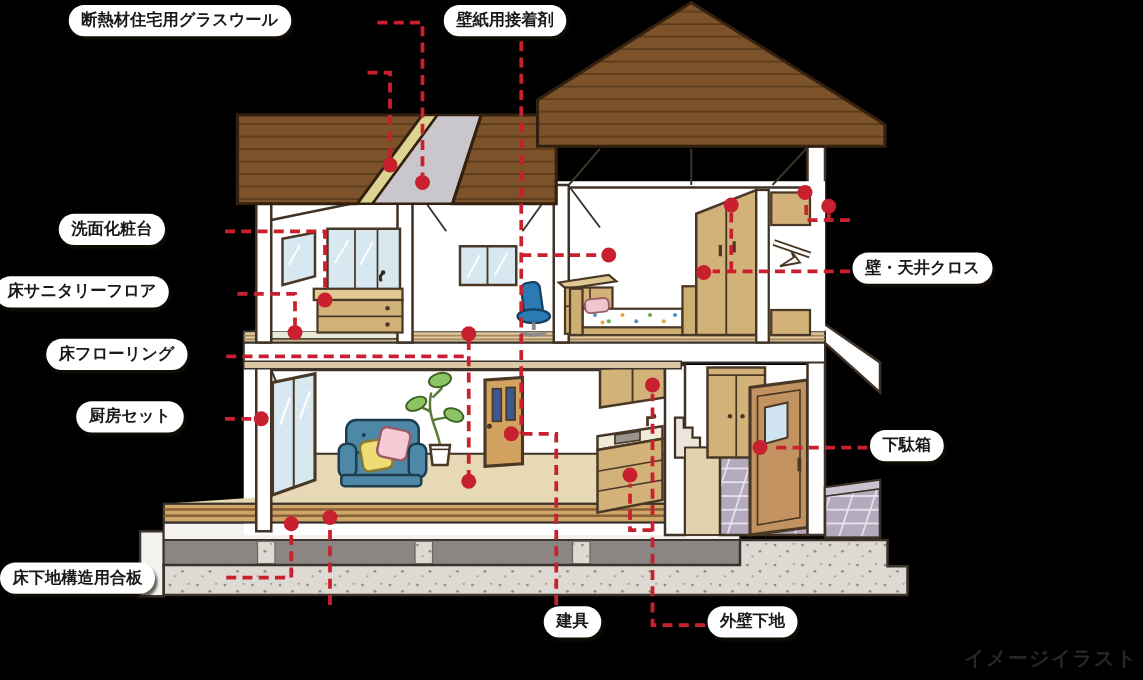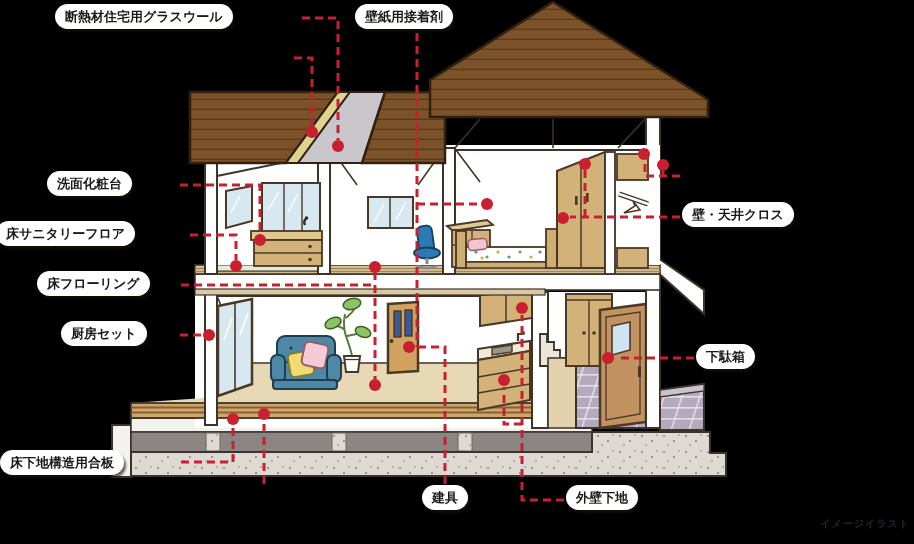--- a/index.html
+++ b/index.html
@@ -2,21 +2,21 @@
 <html><head>
 <meta charset="utf-8">
 <style>
   html,body{margin:0;padding:0;background:#000;}
   #stage{position:relative;width:914px;height:544px;background:#000;overflow:hidden;
          font-family:"DejaVu Sans","Liberation Sans",sans-serif;}
   #scene{position:absolute;left:0;top:0;}
   .pill{position:absolute;background:#fff;color:#191919;font-weight:bold;font-size:13px;
         line-height:21px;padding:2px 10px;border-radius:15px;white-space:nowrap;
         filter:drop-shadow(2px 3px 1px rgba(25,18,8,.65));}
-  .watermark{position:absolute;color:#26262e;font-size:10px;font-weight:bold;letter-spacing:1px;white-space:nowrap;}
+  .watermark{position:absolute;color:#26262e;font-size:16px;font-weight:bold;letter-spacing:1px;white-space:nowrap;}
 </style>
 </head>
 <body>
 
 <div id="stage">
 
 <svg id="scene" width="914" height="544" viewBox="0 0 914 544">
   <defs>
     <pattern id="wood" width="20" height="10" patternUnits="userSpaceOnUse">
       <rect width="20" height="10" fill="#7b5229"></rect>
@@ -287,17 +287,17 @@
 
   <div class="pill" style="left:55px;top:4px">断熱材住宅用グラスウール</div>
   <div class="pill" style="left:355px;top:4px">壁紙用接着剤</div>
   <div class="pill" style="left:47px;top:171px">洗面化粧台</div>
   <div class="pill" style="left:-4px;top:221px">床サニタリーフロア</div>
   <div class="pill" style="left:37px;top:271px">床フローリング</div>
   <div class="pill" style="left:61px;top:321px">厨房セット</div>
   <div class="pill" style="left:682px;top:202px">壁・天井クロス</div>
   <div class="pill" style="left:696px;top:344px">下駄箱</div>
   <div class="pill" style="left:0px;top:450px">床下地構造用合板</div>
-  <div class="pill" style="left:422px;top:485px">建具</div>
+  <div class="pill" style="left:435px;top:485px">建具</div>
   <div class="pill" style="left:566px;top:485px">外壁下地</div>
 
   <div class="watermark" style="right:4px;top:517px">イメージイラスト</div>
 </div>
 
 </body></html>

